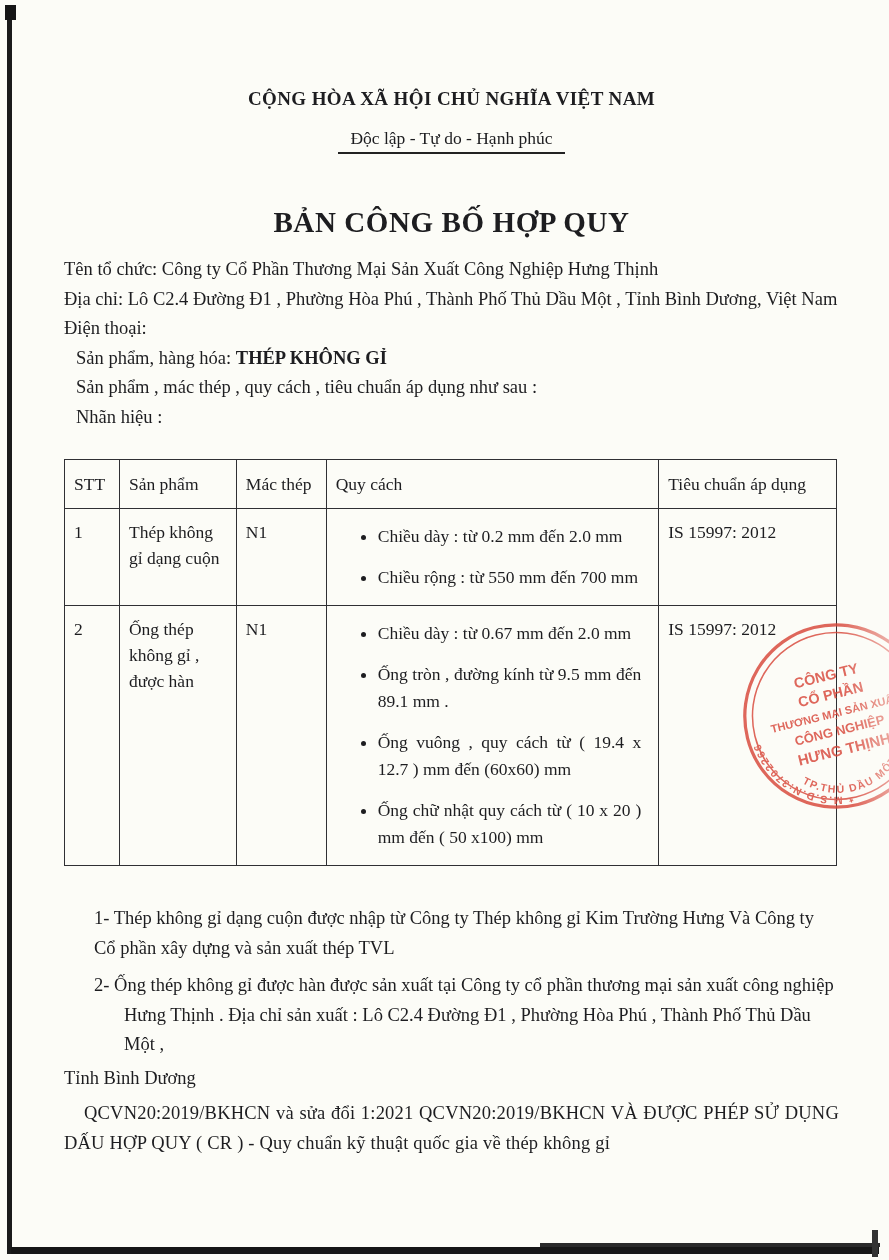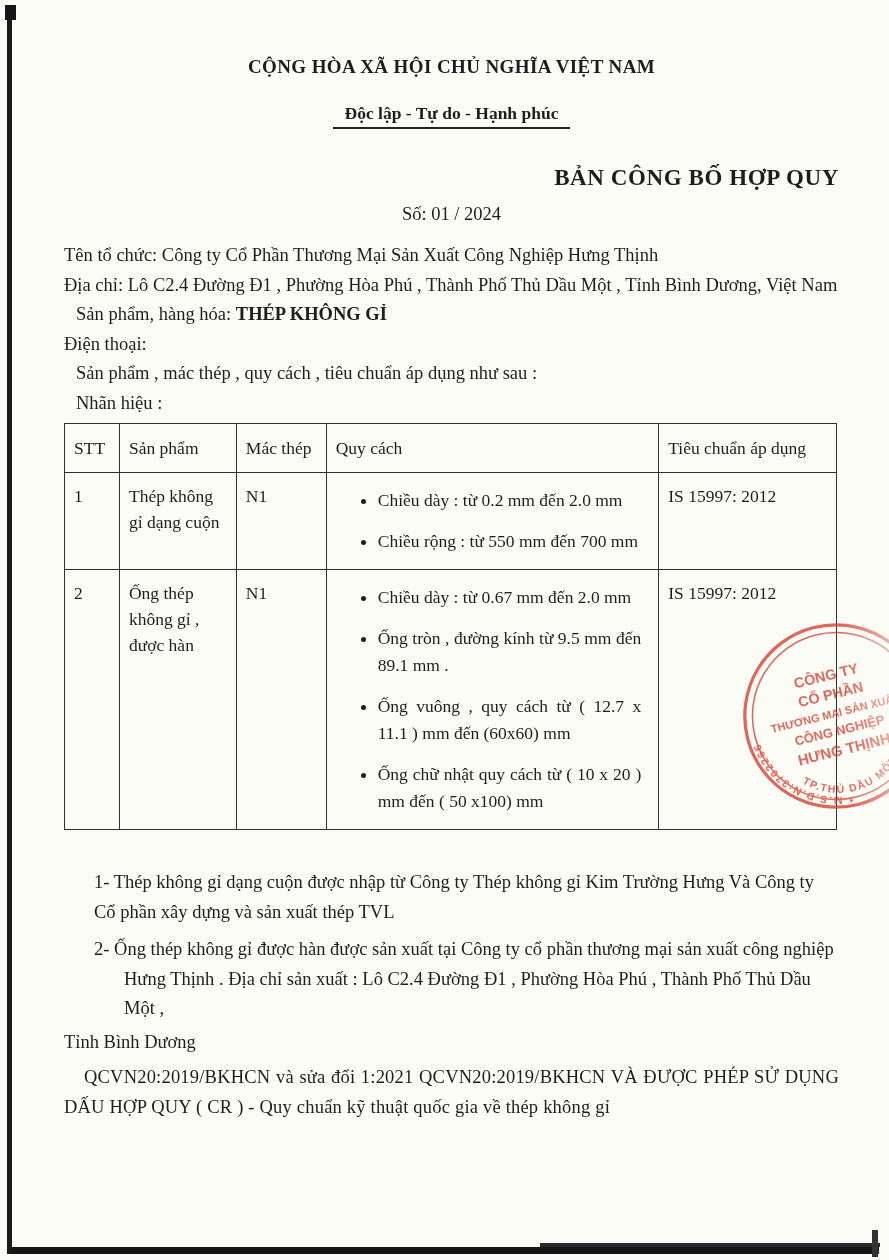--- a/index.html
+++ b/index.html
@@ -8,35 +8,35 @@
   .page { position:relative; width:889px; height:1260px; background:#fcfcf7; overflow:hidden; color:#1d1d20; }
 
   
   .art { position:absolute; background:#161616; }
   .art-left { left:7px; top:6px; width:5px; height:1248px; background:#1b1b1b; }
   .art-topleft { left:5px; top:5px; width:11px; height:15px; }
   .art-bottom { left:11px; top:1247px; width:868px; height:7px; }
   .art-bottom2 { left:540px; top:1243px; width:340px; height:4px; background:#2a2a2a; }
   .art-rightbottom { left:872px; top:1230px; width:6px; height:27px; background:#333; }
 
-  .content { position:relative; padding:56px 50px 0 64px; }
+  .content { position:relative; padding:88px 50px 0 64px; }
 
   .nat-header { text-align:center; }
   .h1 { font-size:19px; font-weight:bold; letter-spacing:.4px; }
-  .h2 { display:inline-block; font-size:17.5px; font-weight:bold; margin-top:7px; padding:0 12px 3px; border-bottom:2px solid #222; }
+  .h2 { display:inline-block; font-size:17.5px; font-weight:normal; padding:0 12px 3px; border-bottom:2px solid #222; }
 
-  .doc-title { text-align:right; font-size:23px; font-weight:bold; margin-top:36px; letter-spacing:.6px; }
+  .doc-title { text-align:center; font-size:29px; font-weight:bold; margin-top:52px; letter-spacing:.6px; }
   .doc-number { text-align:center; font-size:18.5px; margin-top:13px; }
 
   p.line { font-size:18.5px; line-height:29.5px; }
   .first { margin-top:16px; }
   .indent1 { margin-left:12px; }
   .bold { font-weight:bold; }
 
-  table.spec-table { border-collapse:collapse; margin-top:5px; width:773px; font-size:17.5px; }
+  table.spec-table { border-collapse:collapse; margin-top:27px; width:773px; font-size:17.5px; }
   .spec-table th, .spec-table td { border:1.4px solid #303034; vertical-align:top; padding:10px 9px; font-weight:normal; text-align:left; line-height:26px; }
   .spec-table th { padding:11px 9px; }
   .c-stt { text-align:center; }
   .c-sp  { text-align:justify; padding:12px 11px; }
   .c-mac { padding-left:27px; }
   .c-qc ul { list-style:disc; margin:2px 0; padding-left:42px; }
   .c-qc li { margin:4px 0 14px; text-align:justify; padding-right:8px; line-height:27px; }
   .c-qc li:last-child { margin-bottom:4px; }
 
   .notes { margin-top:38px; font-size:18.5px; line-height:29.5px; }
@@ -70,26 +70,25 @@
   <div class="art art-rightbottom"></div>
 
   <div class="content">
 
     <div class="nat-header">
       <div class="h1">CỘNG HÒA XÃ HỘI CHỦ NGHĨA VIỆT NAM</div><br>
       <div class="h2">Độc lập - Tự do - Hạnh phúc</div>
     </div>
 
     <div class="doc-title">BẢN CÔNG BỐ HỢP QUY</div>
-    <div class="doc-number">Số: 01 / 2024</div>
 
     <p class="line first">Tên tổ chức: Công ty Cổ Phần Thương Mại Sản Xuất Công Nghiệp Hưng Thịnh</p>
     <p class="line">Địa chỉ: Lô C2.4 Đường Đ1 , Phường Hòa Phú , Thành Phố Thủ Dầu Một , Tỉnh Bình Dương, Việt Nam</p>
+    <p class="line">Điện thoại:</p>
     <p class="line indent1"><span>Sản phẩm, hàng hóa: </span><span class="bold">THÉP KHÔNG GỈ</span></p>
-    <p class="line">Điện thoại:</p>
     <p class="line indent1">Sản phẩm , mác thép , quy cách , tiêu chuẩn áp dụng như sau :</p>
     <p class="line indent1">Nhãn hiệu :</p>
 
     <table class="spec-table">
       <colgroup>
         <col style="width:55px">
           <col style="width:117px">
           <col style="width:90px">
           <col style="width:333px">
           <col style="width:178px">
@@ -117,21 +116,21 @@
           <td class="c-tc">IS 15997: 2012</td>
         </tr>
         <tr>
           <td class="c-stt">2</td>
           <td class="c-sp">Ống thép không gỉ , được hàn</td>
           <td class="c-mac">N1</td>
           <td class="c-qc">
             <ul>
               <li>Chiều dày : từ 0.67 mm đến 2.0 mm</li>
               <li>Ống tròn , đường kính từ 9.5 mm đến 89.1 mm .</li>
-              <li>Ống vuông , quy cách từ ( 12.7 x 11.1 ) mm đến (60x60) mm</li>
+              <li>Ống vuông , quy cách từ ( 19.4 x 12.7 ) mm đến (60x60) mm</li>
               <li>Ống chữ nhật quy cách từ ( 10 x 20 ) mm đến ( 50 x100) mm</li>
             </ul>
           </td>
           <td class="c-tc">IS 15997: 2012</td>
         </tr>
       </tbody>
     </table>
 
     <div class="notes">
       <p class="note1">1- Thép không gỉ dạng cuộn được nhập từ Công ty Thép không gỉ Kim Trường Hưng Và Công ty Cổ phần xây dựng và sản xuất thép TVL</p>

